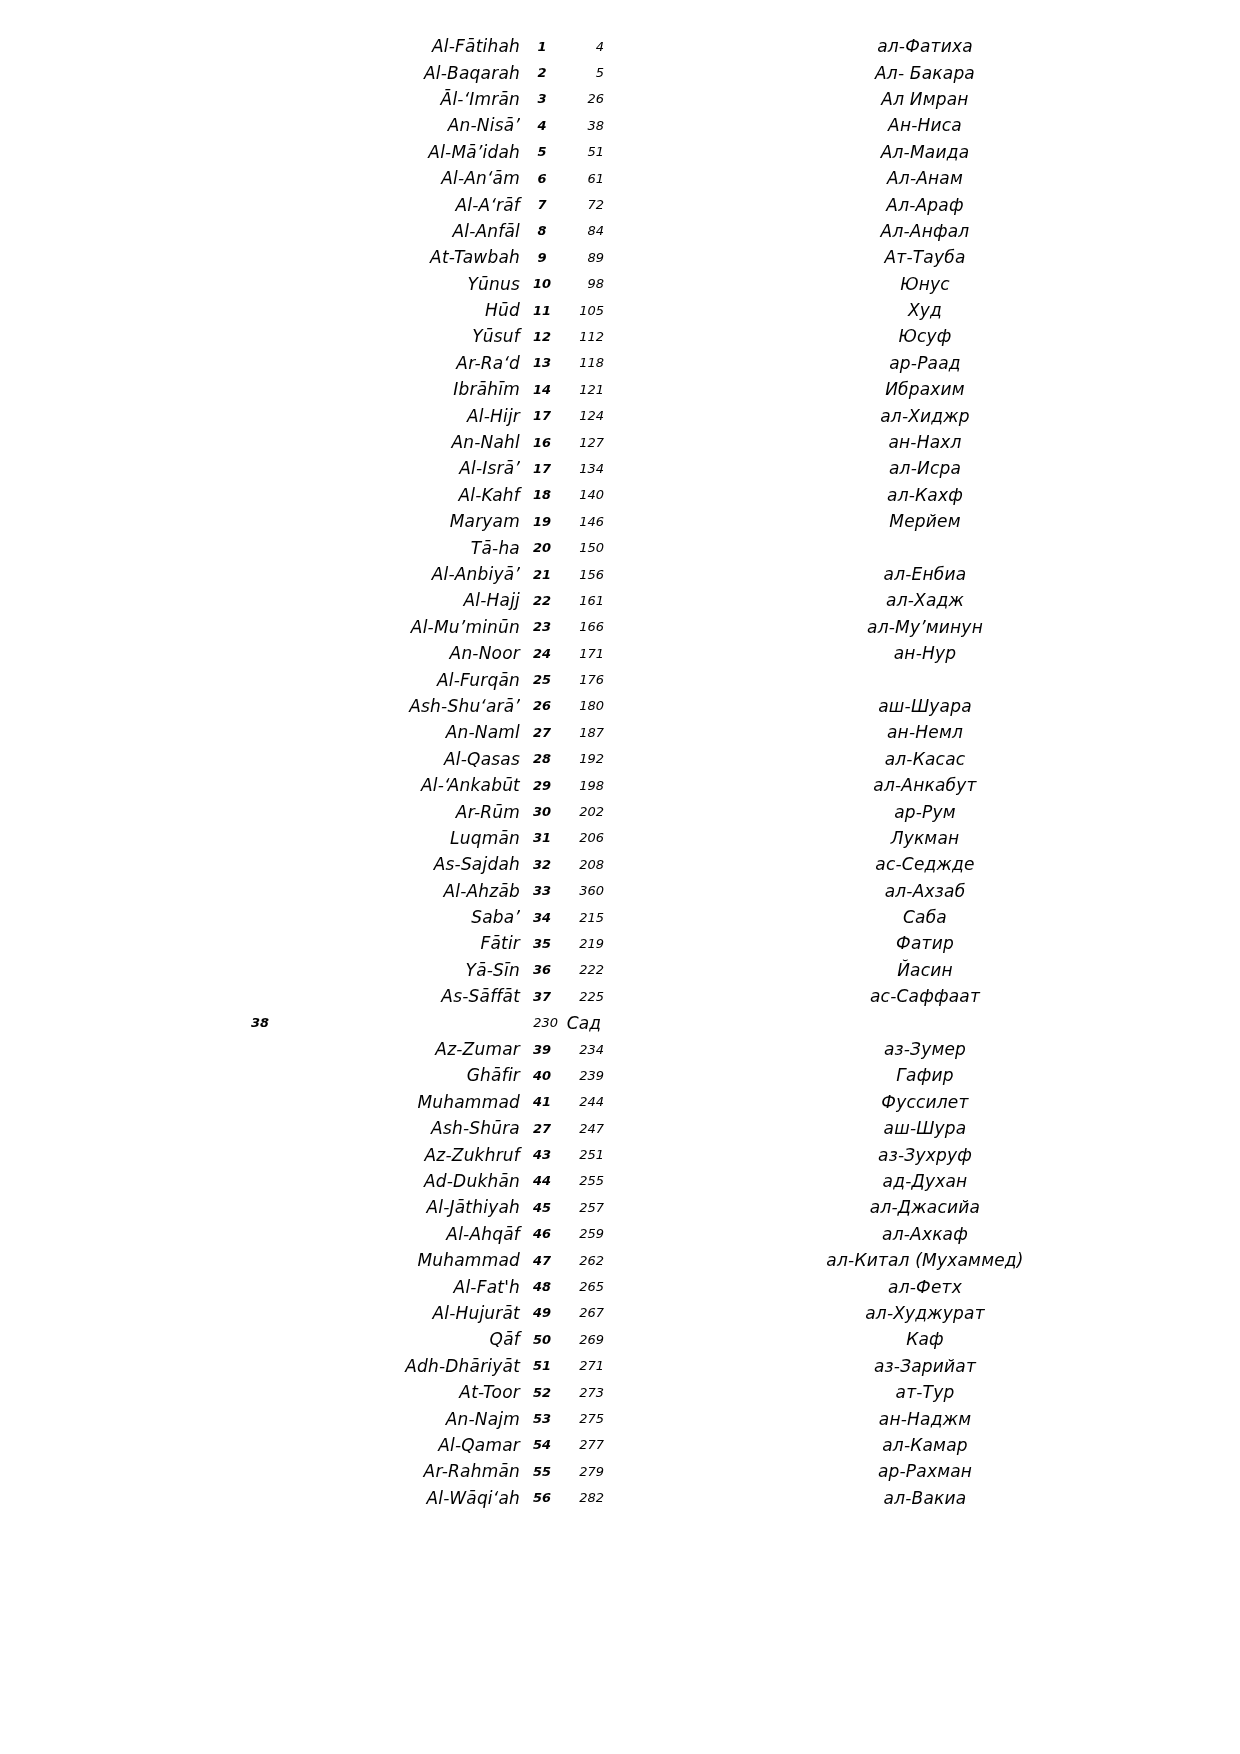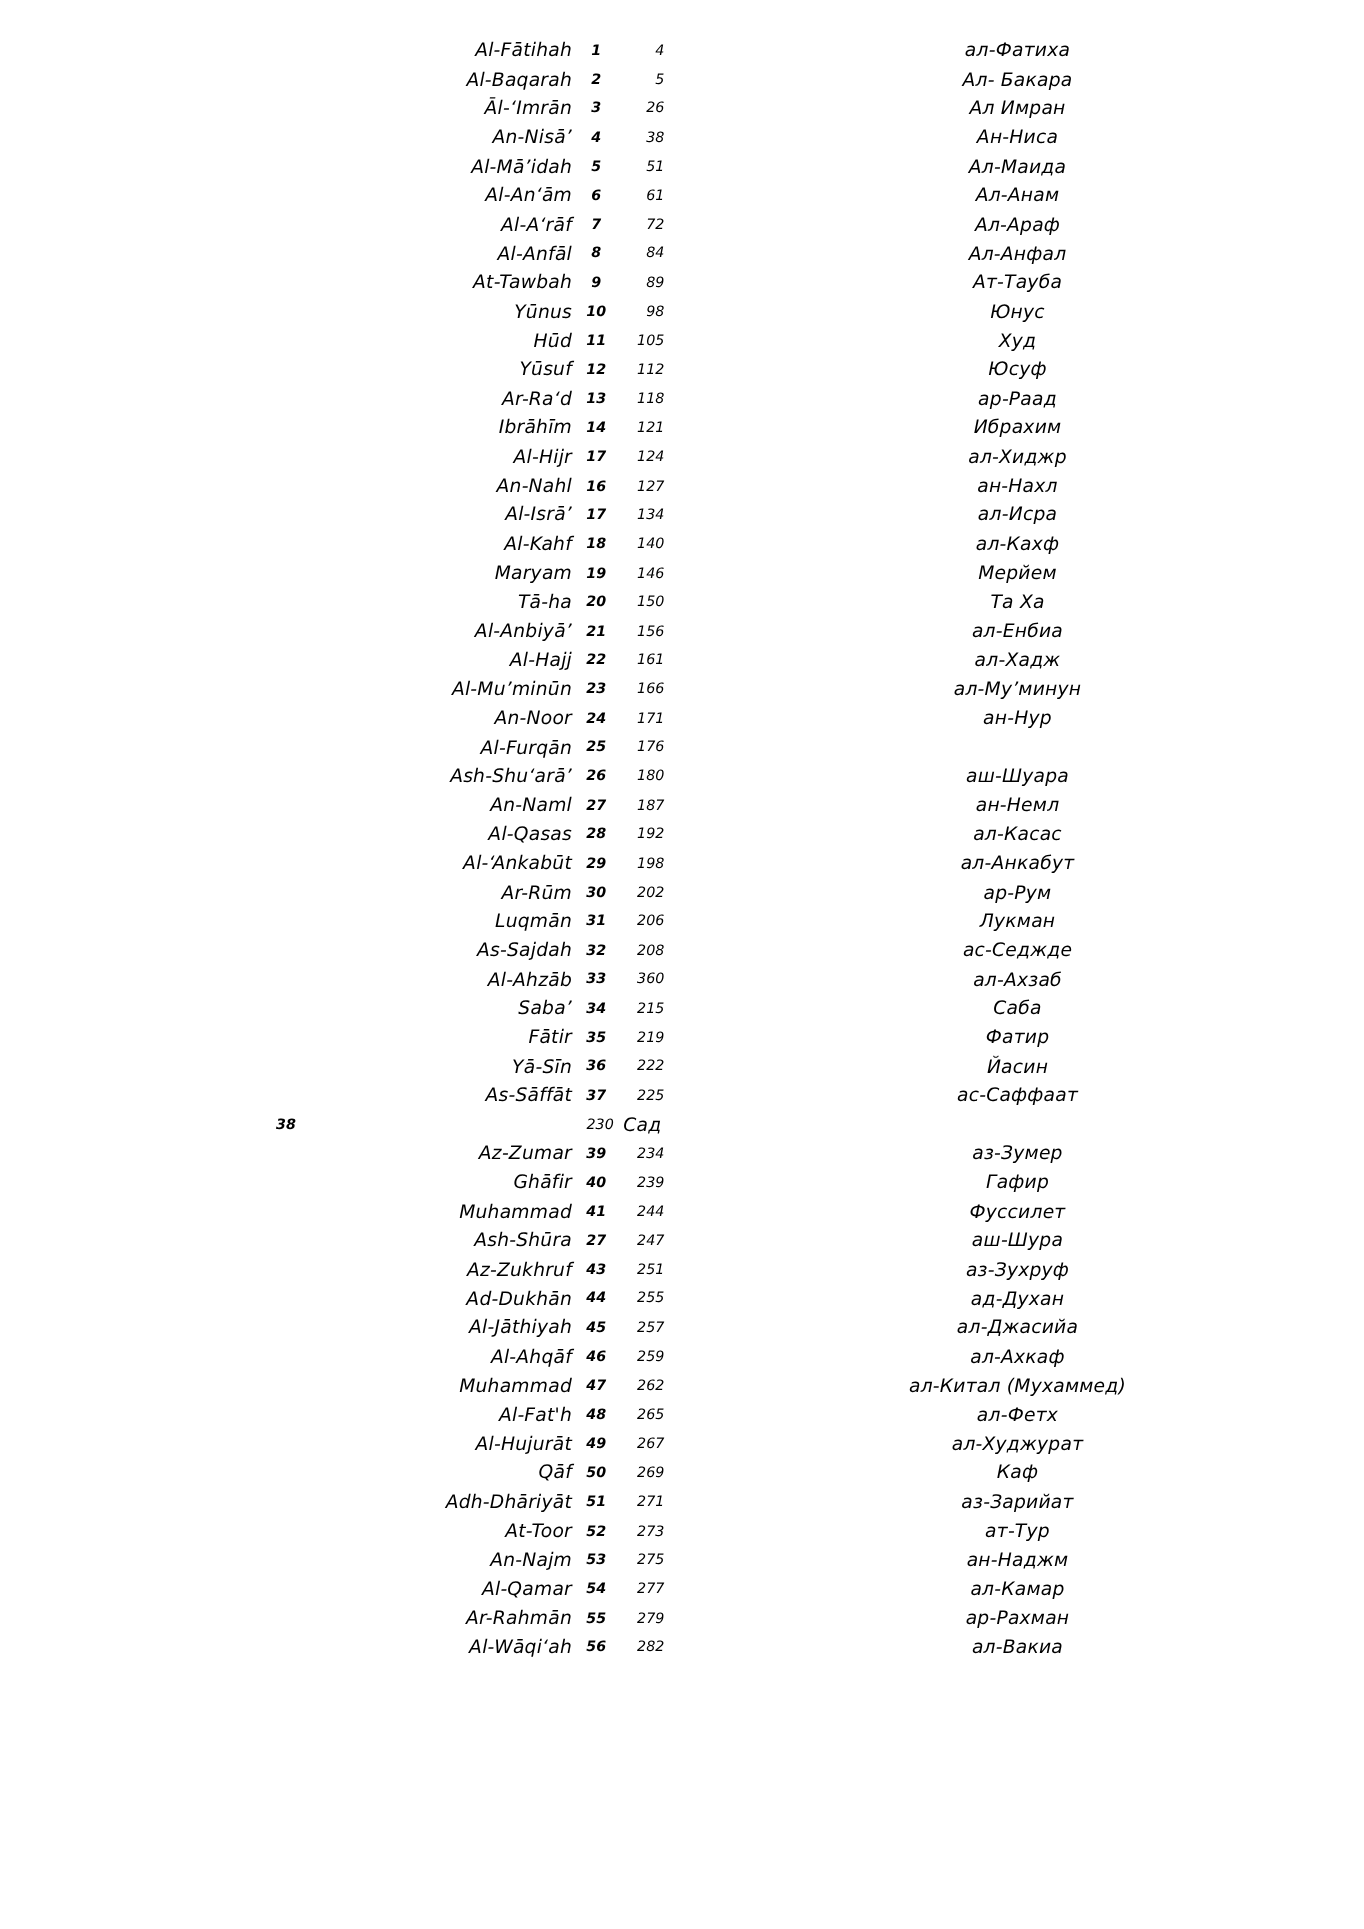--- a/index.html
+++ b/index.html
@@ -187,21 +187,20 @@
     <span class="cell-en">Maryam</span>
     <span class="cell-num">19</span>
     <span class="cell-page">146</span>
     <span class="cell-ru">Мерйем</span>
   </div>
 
   <div class="toc-row">
     <span class="cell-en">Tā-ha</span>
     <span class="cell-num">20</span>
     <span class="cell-page">150</span>
-    <span class="cell-ru">Та Ха</span>
   </div>
 
   <div class="toc-row">
     <span class="cell-en">Al-Anbiyā’</span>
     <span class="cell-num">21</span>
     <span class="cell-page">156</span>
     <span class="cell-ru">ал-Енбиа</span>
   </div>
 
   <div class="toc-row">

